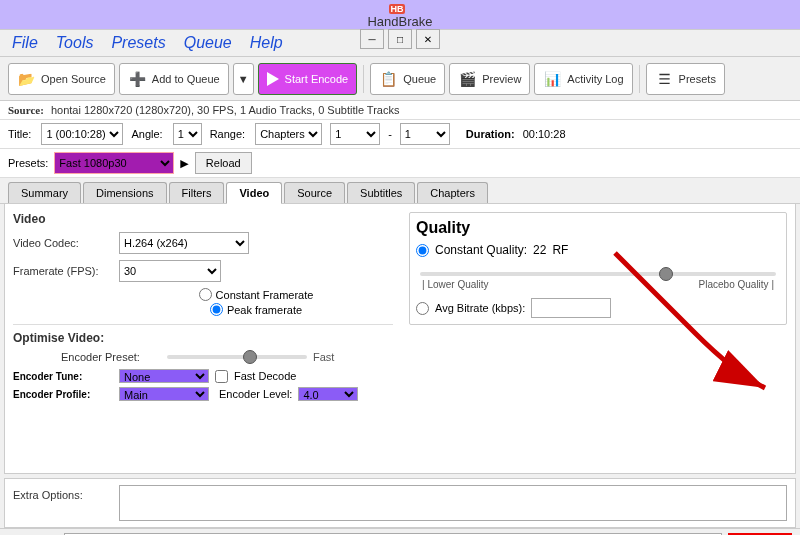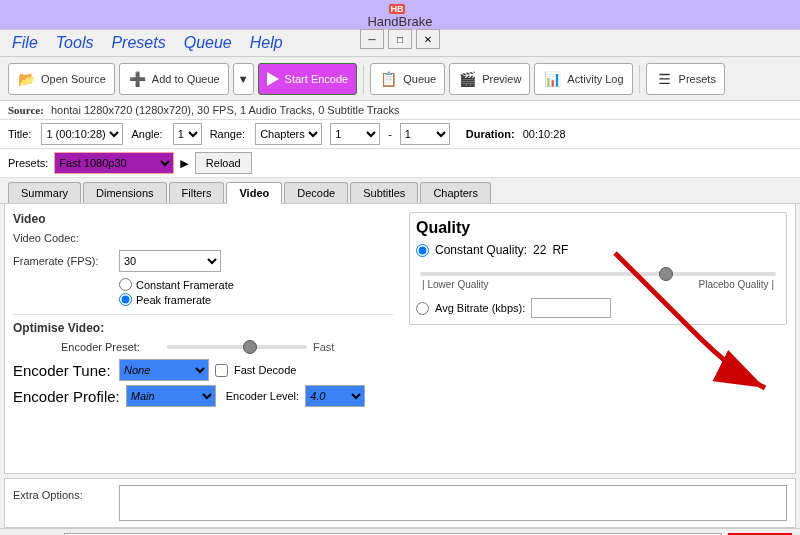--- a/index.html
+++ b/index.html
@@ -243,20 +243,21 @@
       flex-direction: column;
       margin-left: 106px;
       gap: 2px;
       margin-bottom: 6px;
     }
     .radio-row {
       display: flex;
       align-items: center;
       gap: 4px;
       font-size: 11px;
+      justify-content: center;
     }
 
     
     .optimise-section {
       margin-top: 8px;
       border-top: 1px solid #ddd;
       padding-top: 6px;
     }
     .slider-row {
       display: flex;
@@ -375,29 +376,29 @@
       gap: 4px;
     }
     .encoder-row {
       display: flex;
       align-items: center;
       gap: 6px;
       font-size: 11px;
     }
     .enc-label {
       min-width: 100px;
-      font-size: 15px;
+      font-size: 10px;
+      font-weight: bold;
     }
     .enc-select {
-      height: 22px;
-      font-size: 11px;
-      border: 1px solid #aaa;
-      background: #3b82f6;
+      height: 14px;
+      font-size: 11px;
+      border: 1px solid #aaa;
+      background: #8b5cf6;
       min-width: 90px;
-      font-style: italic;
     }
 
     input[type="range"] {
       -webkit-appearance: none;
       appearance: none;
       height: 4px;
       background: #ddd;
       border-radius: 2px;
       outline: none;
     }
@@ -513,33 +514,38 @@
   </select>
   <span>▶</span>
   <button class="presets-btn">Reload</button>
 </div>
 
 <div class="tabs-container">
   <div class="tab">Summary</div>
   <div class="tab">Dimensions</div>
   <div class="tab">Filters</div>
   <div class="tab active">Video</div>
-  <div class="tab">Decode</div>
+  <div class="tab">Source</div>
   <div class="tab">Subtitles</div>
   <div class="tab">Chapters</div>
 </div>
 
 <div class="main-content">
   <div class="content-columns">
 
     <div class="left-col">
       <div class="section-title">Video</div>
 
       <div class="form-row">
         <span class="form-label">Video Codec:</span>
+        <select class="form-select">
+          <option>H.264 (x264)</option>
+          <option>H.265 (x265)</option>
+          <option>MPEG-4</option>
+        </select>
       </div>
 
       <div class="form-row">
         <span class="form-label">Framerate (FPS):</span>
         <select class="form-select" style="min-width: 80px;">
           <option>30</option>
           <option>Same as source</option>
           <option>24</option>
         </select>
       </div>

